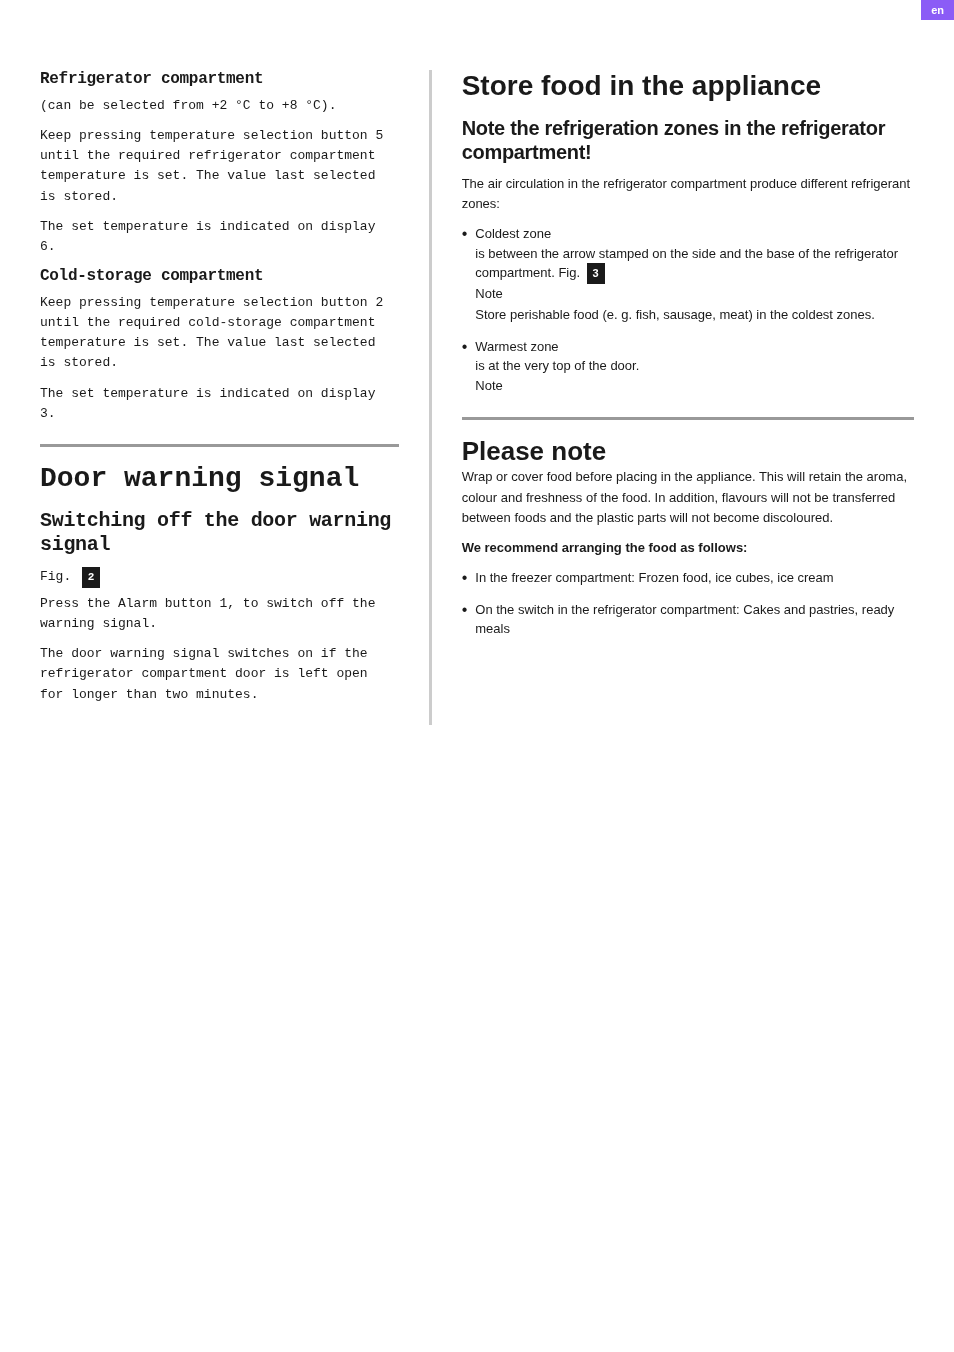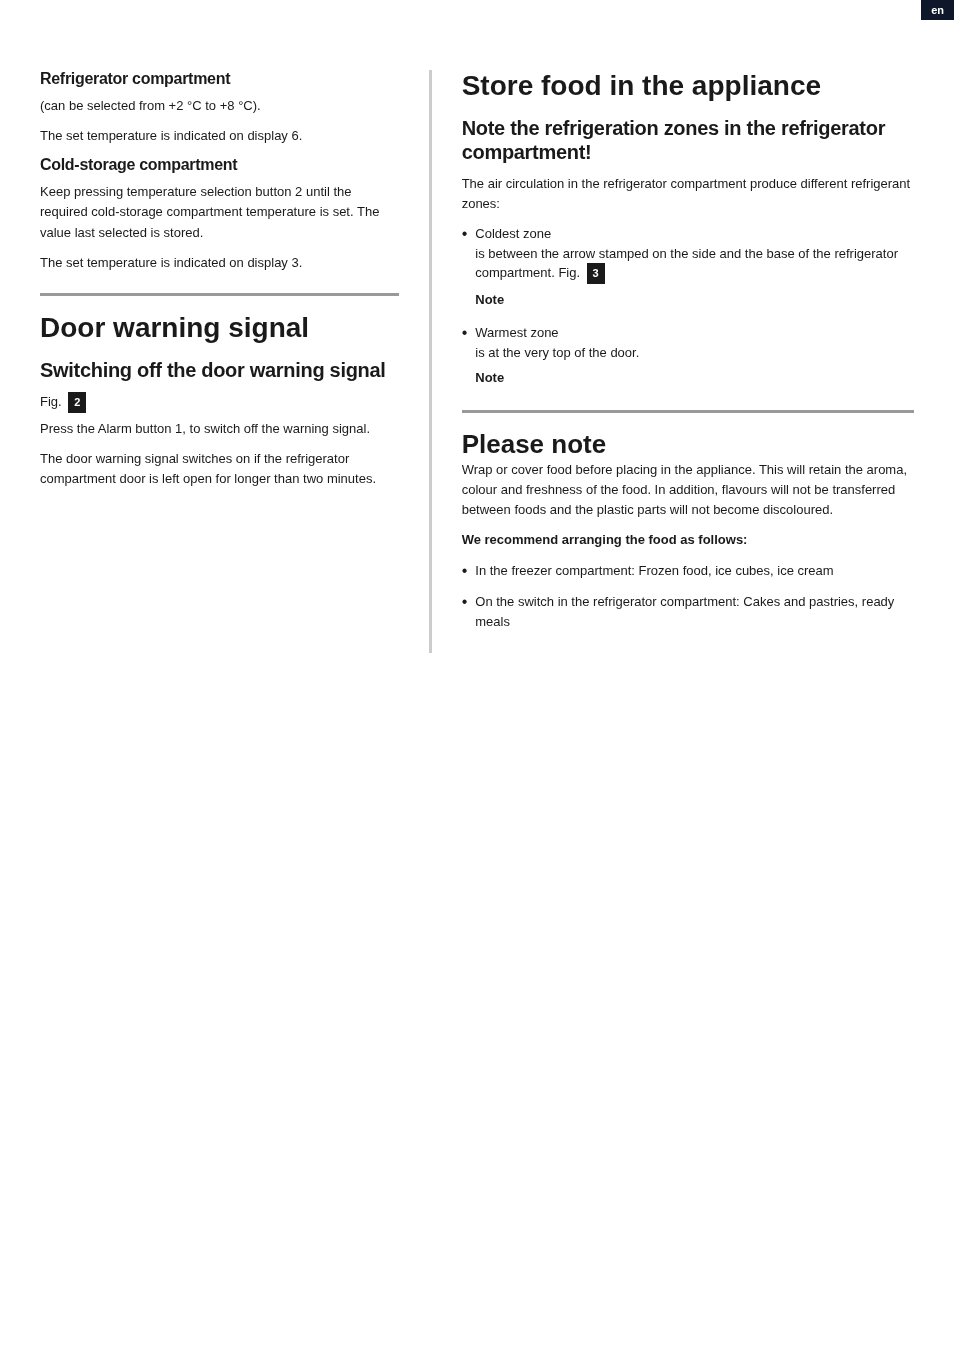--- a/index.html
+++ b/index.html
@@ -16,35 +16,36 @@
       width: 954px;
       min-height: 1352px;
       padding: 30px 0;
       position: relative;
     }
     
     .lang-badge {
       position: absolute;
       top: 0;
       right: 0;
-      background: #0f172a;
+      background: #8b5cf6;
       color: #fff;
       font-size: 11px;
       padding: 4px 10px;
       font-weight: bold;
       text-align: center;
     }
     
     .columns {
       display: flex;
       padding-top: 30px;
     }
     .col-left {
       width: 430px;
       padding: 10px 30px 10px 40px;
+      font-family: Liberation Mono, monospace;
     }
     .col-right {
       width: 524px;
       padding: 10px 40px 10px 30px;
     }
     
     .col-divider {
       width: 3px;
       background: #ccc;
       margin-top: 10px;
@@ -109,22 +110,22 @@
       margin-right: 8px;
       font-size: 16px;
       line-height: 1.2;
       flex-shrink: 0;
     }
     .bullet-content {}
     .bullet-title {
       font-weight: normal;
     }
     .note-label {
-      font-weight: bold;
-      margin-top: 6px;
+      font-weight: normal;
+      margin-top: 0;
       margin-bottom: 2px;
     }
     .note-text {
       font-size: 13px;
       line-height: 1.5;
       margin-left: 0;
     }
   </style>
 </head>
 <body>
@@ -132,20 +133,21 @@
 <div class="page">
 
   <div class="lang-badge">en</div>
 
   <div class="columns">
 
     <div class="col-left">
 
       <h2>Refrigerator compartment</h2>
       <p>(can  be  selected  from +2 °C  to  +8 °C).</p>
+      <p>Keep  pressing  temperature  selection button 5 until the required refrigerator compartment temperature is set. The value last selected is stored.</p>
       <p>The set temperature is indicated on display 6.</p>
 
       <h2 style="">Cold-storage compartment</h2>
       <p>Keep  pressing  temperature  selection button 2 until the required cold-storage compartment temperature is set. The value last selected is stored.</p>
       <p>The set temperature is indicated on display 3.</p>
 
       <hr class="section-divider">
 
       <h1 class="big">Door warning signal</h1>
       <h2 class="medium">Switching off the door warning signal</h2>
@@ -172,20 +174,21 @@
           <span class="bullet-dot">•</span>
           <div class="bullet-content">
             <div class="bullet-title">Coldest zone</div>
             <div>
               <span>is between the arrow stamped on the side and the base of the refrigerator  compartment.</span>
               <span> </span>
               <span>Fig.</span>
               <span class="fig-badge">3</span>
             </div>
             <div class="note-label">Note</div>
+            <div class="note-text">Store perishable food (e. g. fish, sausage, meat) in the coldest zones.</div>
           </div>
         </li>
 
         <li>
           <span class="bullet-dot">•</span>
           <div class="bullet-content">
             <div class="bullet-title">Warmest zone</div>
             <div>is at the very top of the door.</div>
             <div class="note-label">Note</div>
           </div>

